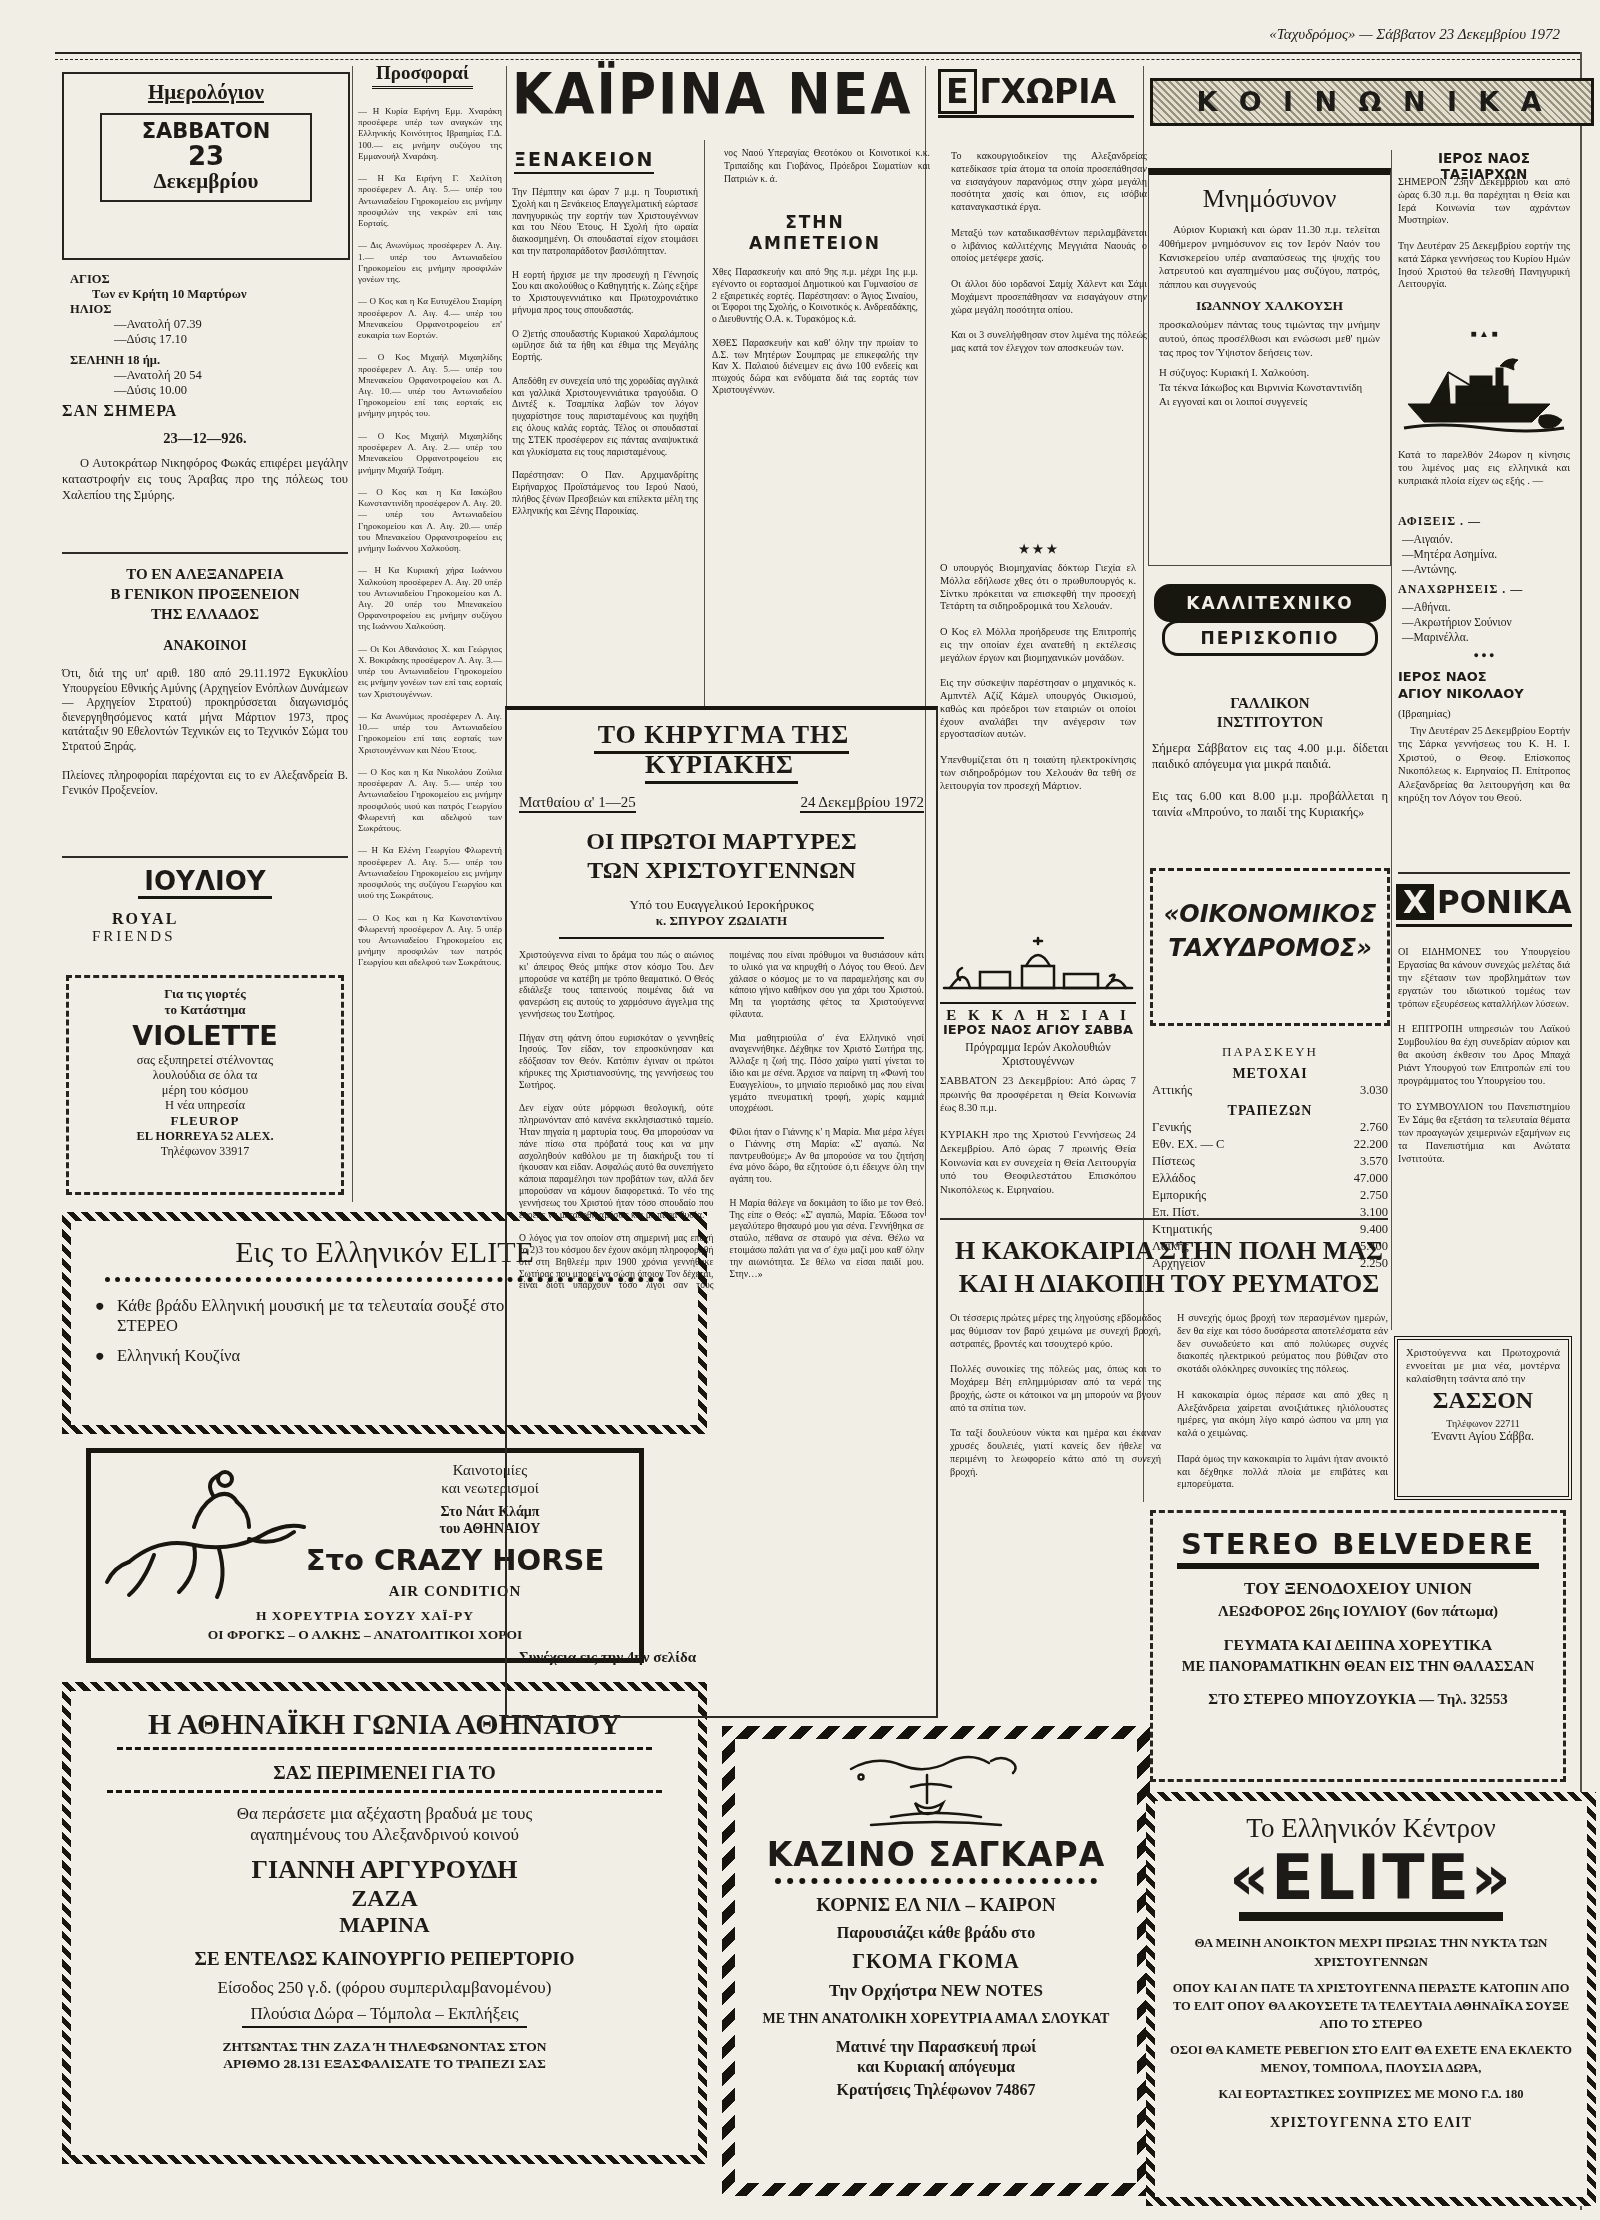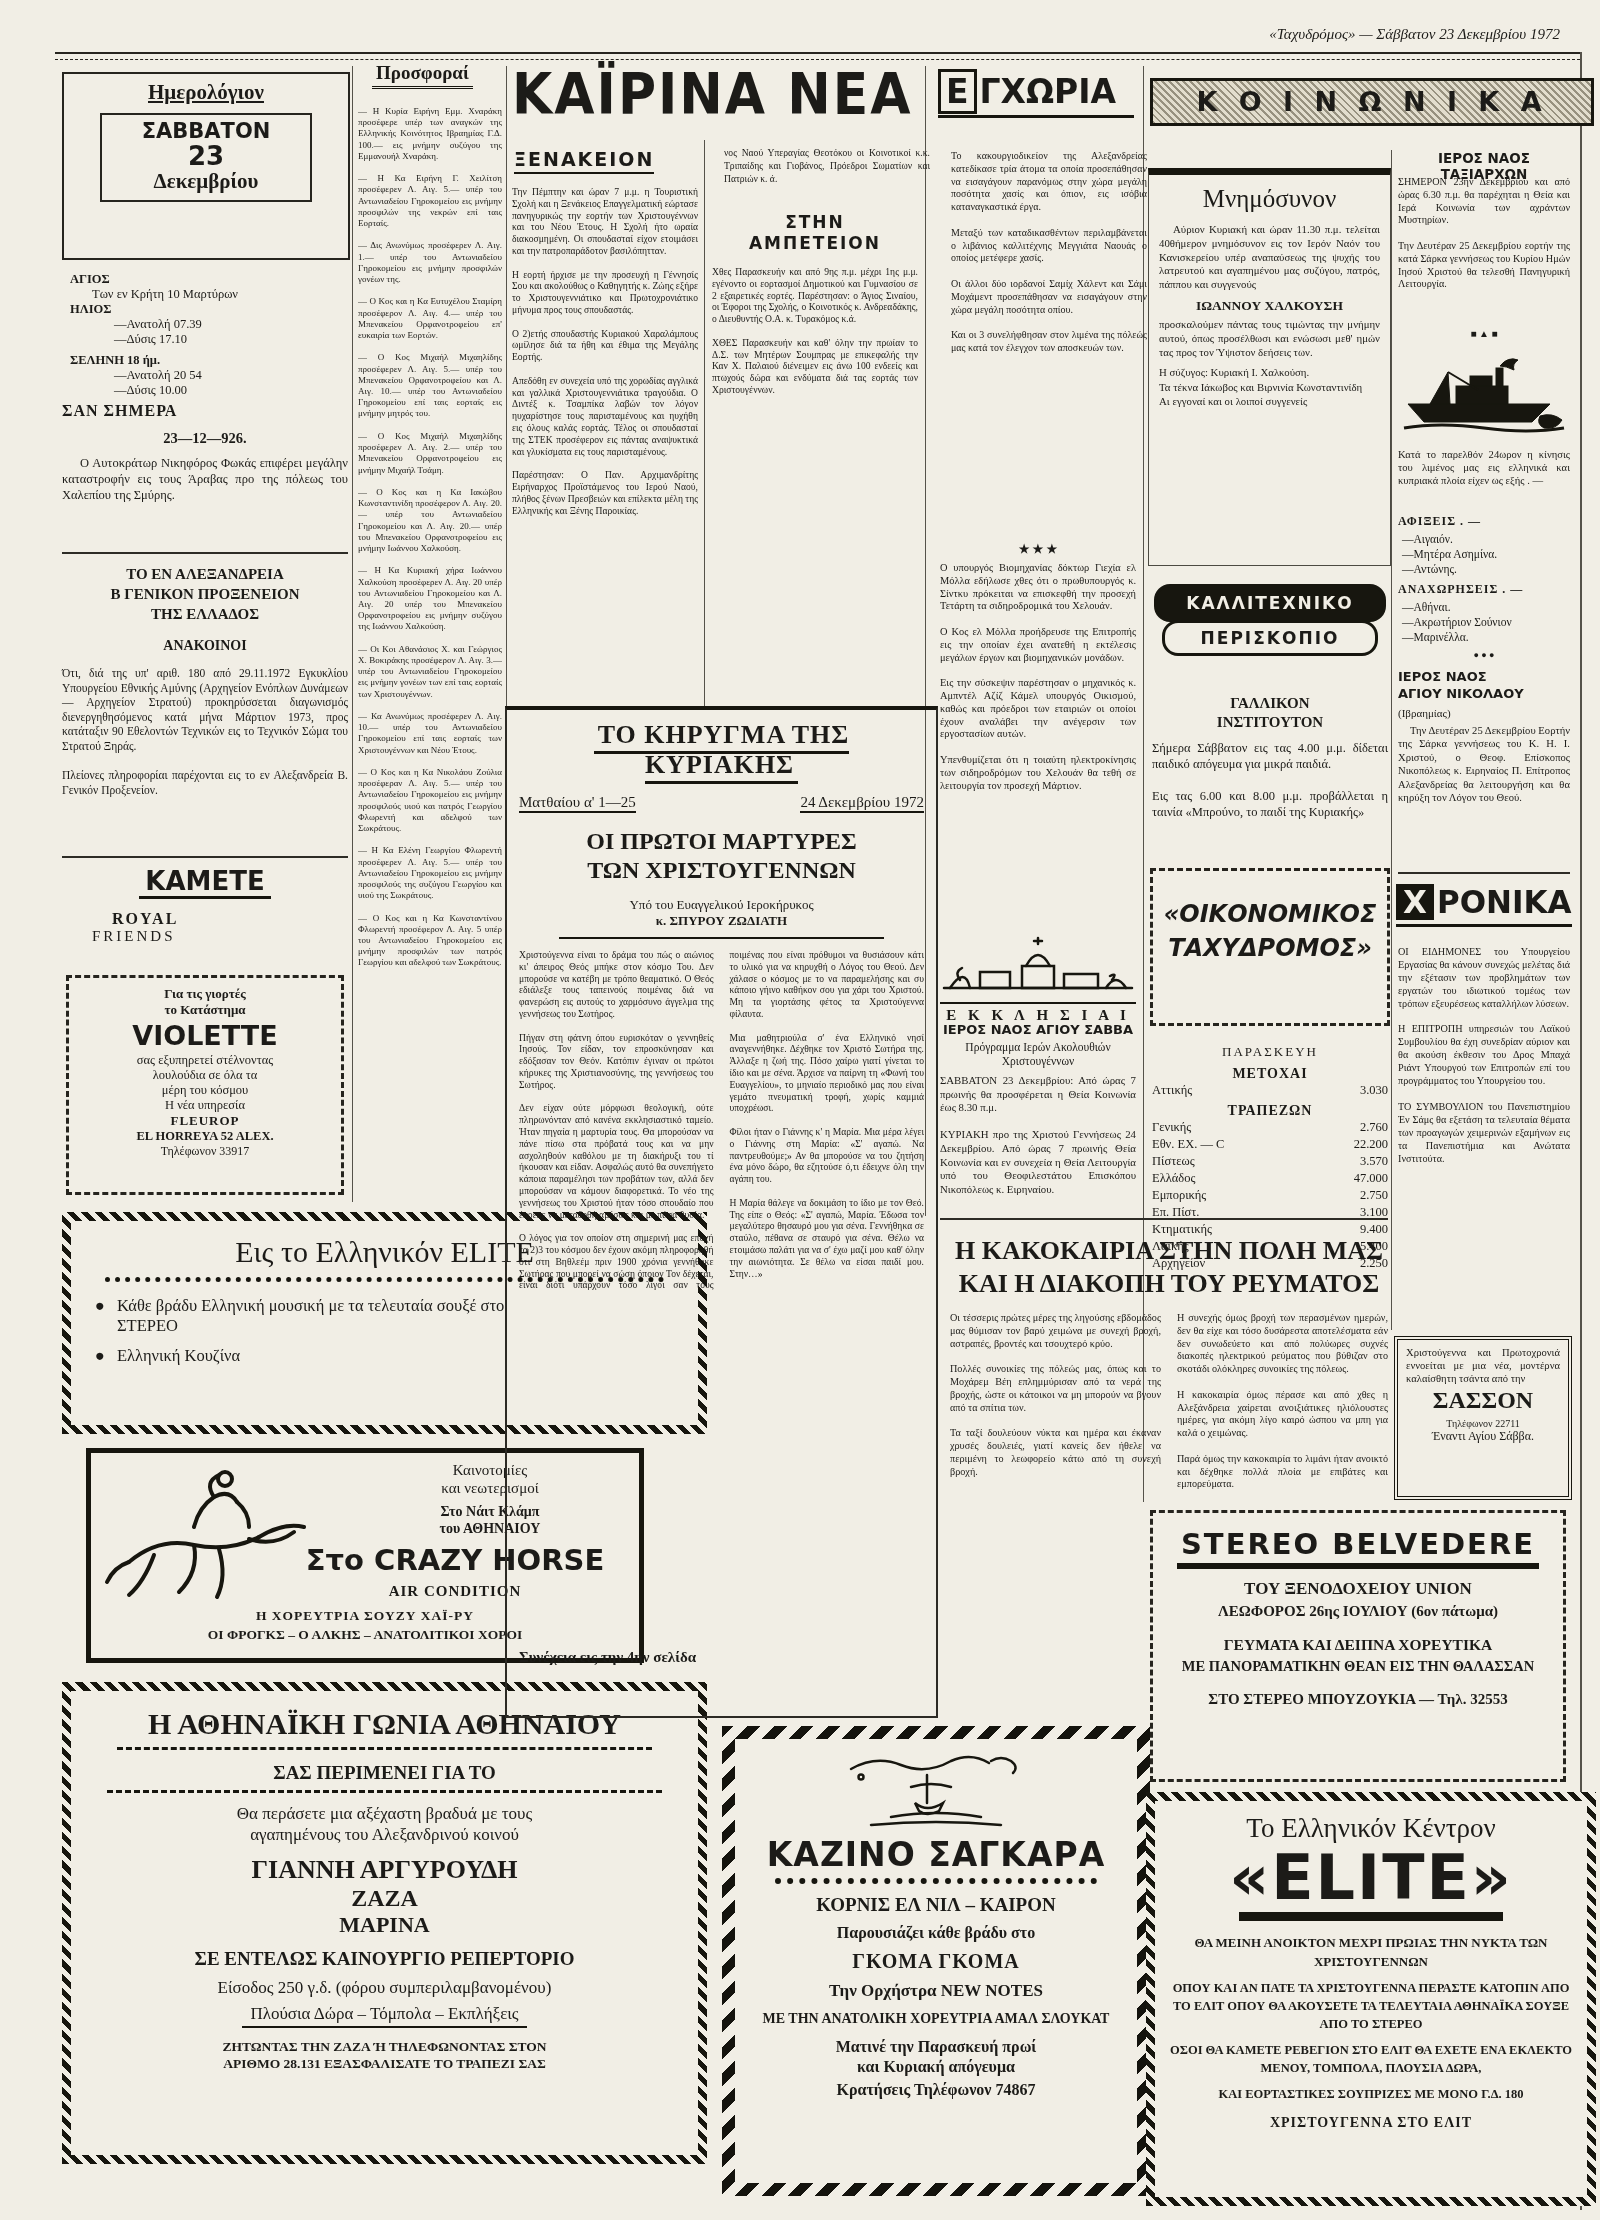--- a/index.html
+++ b/index.html
@@ -53,21 +53,21 @@
   <div class="abs boxed" style="left:62px;top:72px;width:288px;height:188px;padding:6px 10px;box-sizing:border-box;">
     <div class="c b" style="font-size:21px;text-decoration:underline;">Ημερολόγιον</div>
     <div class="boxed c" style="margin:8px 26px 0;padding:4px 0 6px;">
       <div class="b sans" style="font-size:21px;">ΣΑΒΒΑΤΟΝ</div>
       <div class="b sans" style="font-size:26px;line-height:26px;">23</div>
       <div class="b" style="font-size:21px;">Δεκεμβρίου</div>
     </div>
   </div>
   <div class="abs" style="left:70px;top:272px;width:272px;font-size:12.5px;line-height:15px;">
     <div><span class="b">ΑΓΙΟΣ</span></div>
-    <div style="padding-left:22px;">Των εν Κρήτη 10 Μαρτύρων</div>
+    <div style="padding-left:22px;font-weight:bold;">Των εν Κρήτη 10 Μαρτύρων</div>
     <div><span class="b">ΗΛΙΟΣ</span></div>
     <div class="pre" style="padding-left:44px;">—Ανατολή 07.39
 —Δύσις 17.10</div>
     <div style="margin-top:6px;"><span class="b">ΣΕΛΗΝΗ 18 ήμ.</span></div>
     <div class="pre" style="padding-left:44px;">—Ανατολή 20 54
 —Δύσις 10.00</div>
   </div>
 
   <div class="abs" style="left:62px;top:402px;width:286px;">
     <div class="b" style="font-size:16px;letter-spacing:1px;">ΣΑΝ ΣΗΜΕΡΑ</div>
@@ -81,21 +81,21 @@
 Β ΓΕΝΙΚΟΝ ΠΡΟΞΕΝΕΙΟΝ
 ΤΗΣ ΕΛΛΑΔΟΣ</div>
     <div class="c b" style="font-size:14px;margin-top:14px;">ΑΝΑΚΟΙΝΟΙ</div>
     <div class="j pre" style="font-size:11.5px;line-height:14.6px;margin-top:12px;">Ότι, διά της υπ' αριθ. 180 από 29.11.1972 Εγκυκλίου Υπουργείου Εθνικής Αμύνης (Αρχηγείον Ενόπλων Δυνάμεων — Αρχηγείον Στρατού) προκηρύσσεται διαγωνισμός διενεργηθησόμενος κατά μήνα Μάρτιον 1973, προς κατάταξιν 90 Εθελοντών Τεχνικών εις το Τεχνικόν Σώμα του Στρατού Ξηράς.
 
 Πλείονες πληροφορίαι παρέχονται εις το εν Αλεξανδρεία Β. Γενικόν Προξενείον.</div>
   </div>
   <div class="hrule" style="left:62px;top:856px;width:286px;"></div>
 
   <div class="abs" style="left:62px;top:866px;width:286px;">
-    <div class="c b sans" style="font-size:26px;"><span style="border-bottom:3px solid #17160f;padding:0 6px;">ΚΑΜΕΤΕ</span></div>
+    <div class="c b sans" style="font-size:26px;"><span style="border-bottom:3px solid #17160f;padding:0 6px;">ΙΟΥΛΙΟΥ</span></div>
     <div class="b" style="font-size:16px;margin:14px 0 0 50px;letter-spacing:2px;">ROYAL</div>
     <div style="font-size:15px;margin-left:30px;letter-spacing:3px;">FRIENDS</div>
   </div>
 
   <div class="abs dashed c" style="left:66px;top:975px;width:278px;height:220px;box-sizing:border-box;padding:8px 6px;">
     <div class="pre b" style="font-size:13px;line-height:16px;">Για τις γιορτές
 το Κατάστημα</div>
     <div class="b sans" style="font-size:27px;margin-top:2px;">VIOLETTE</div>
     <div class="pre" style="font-size:12.5px;line-height:15px;margin-top:2px;">σας εξυπηρετεί στέλνοντας
 λουλούδια σε όλα τα

